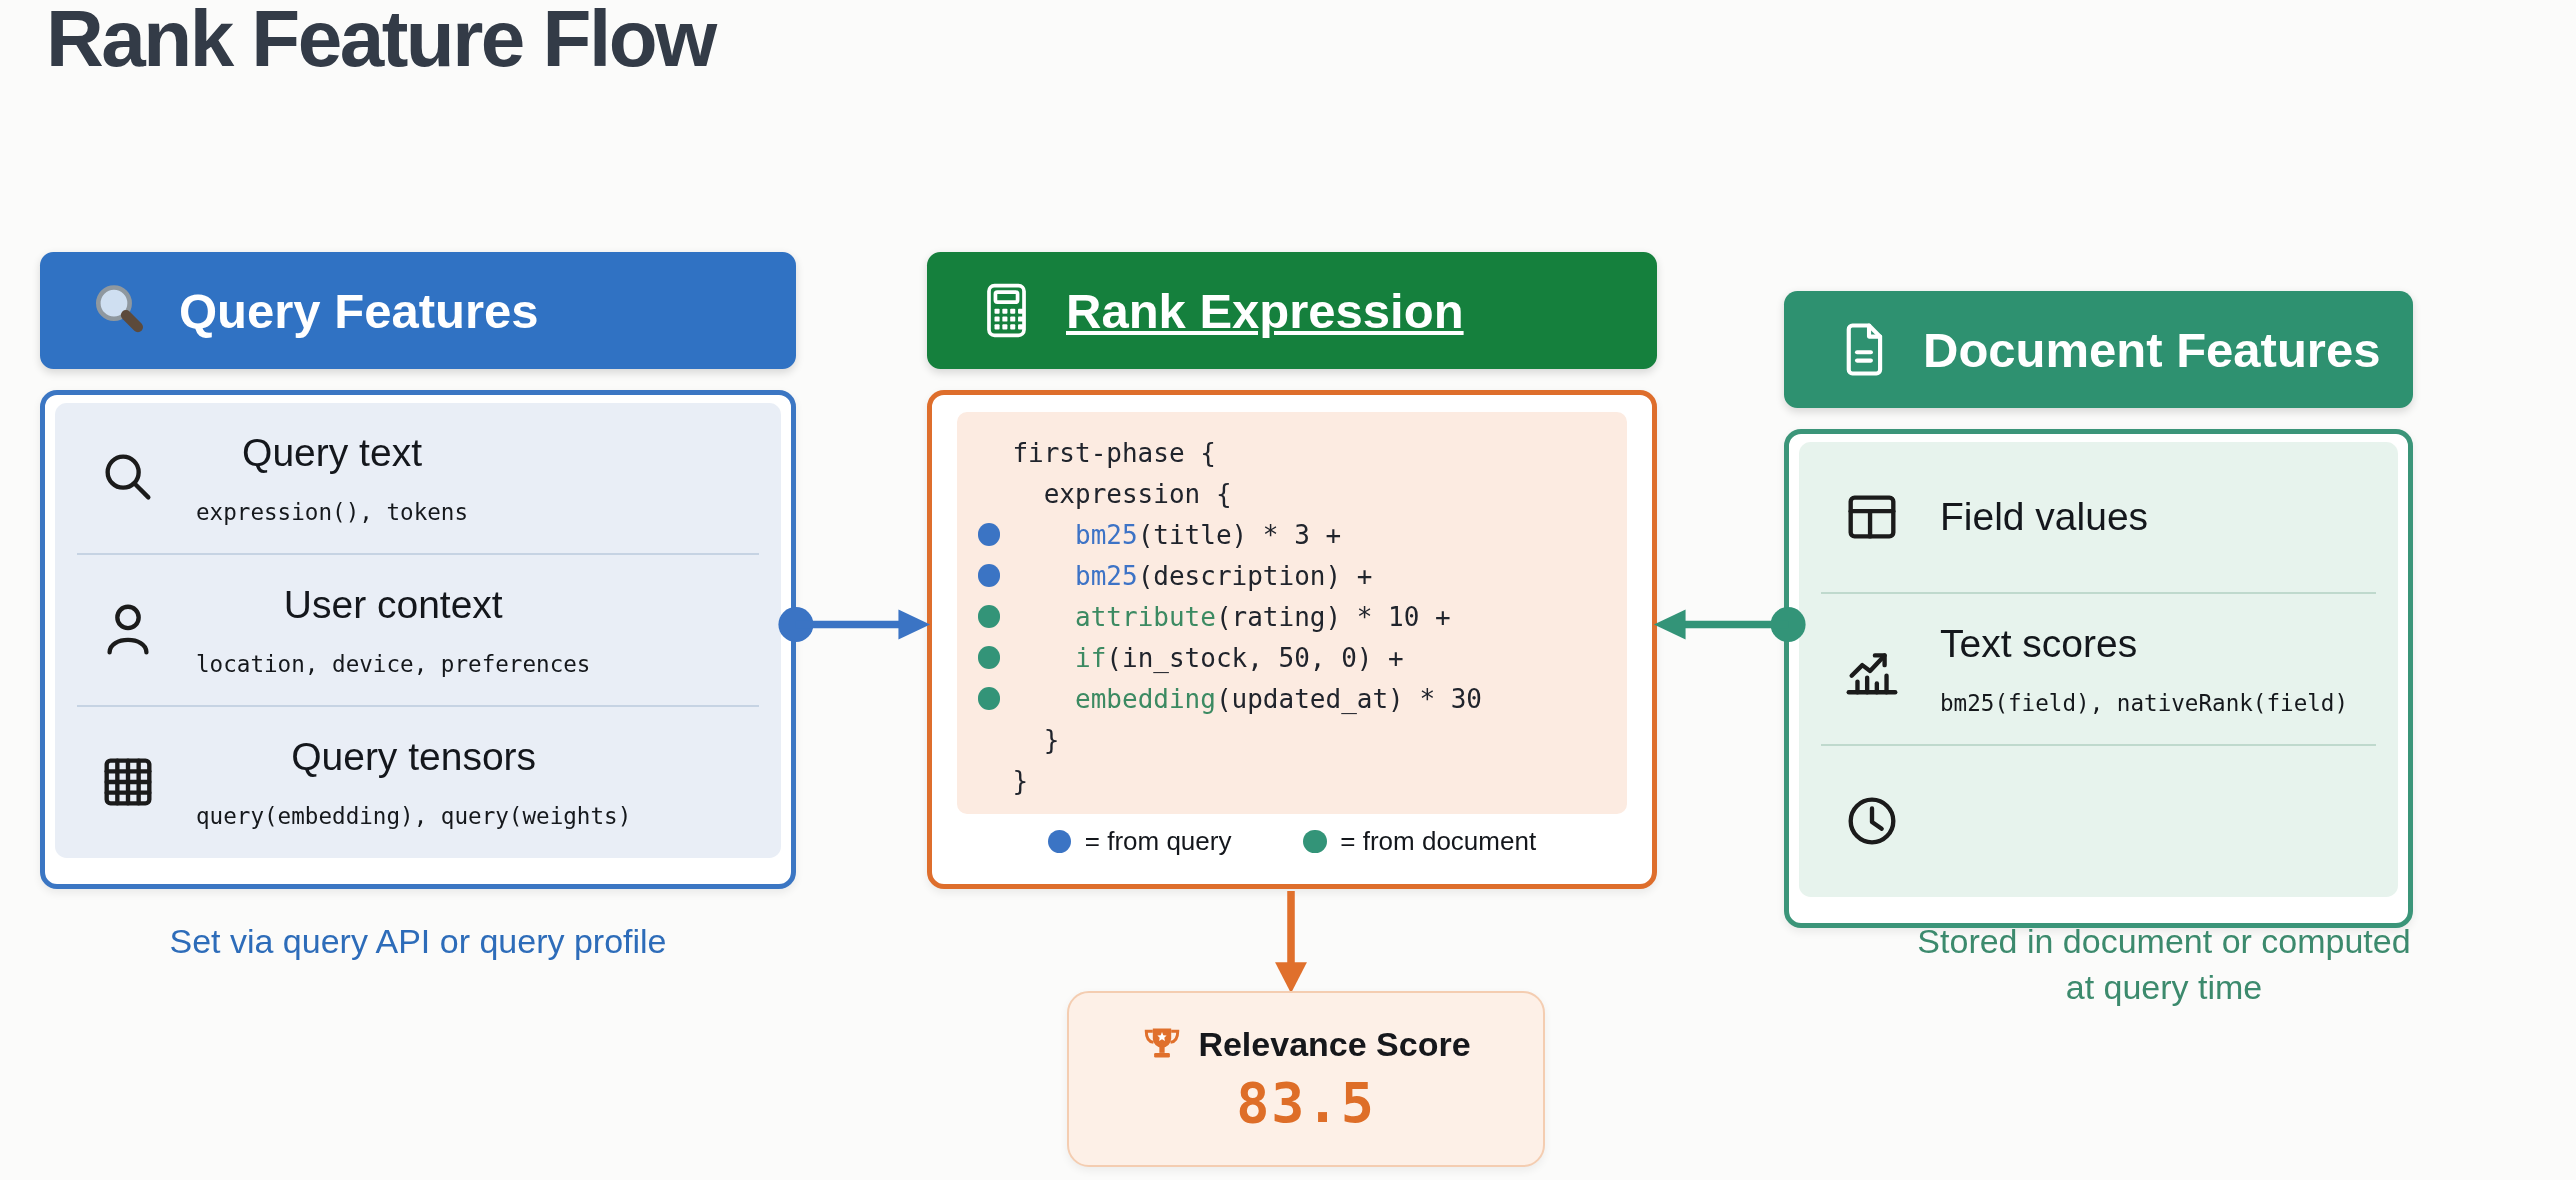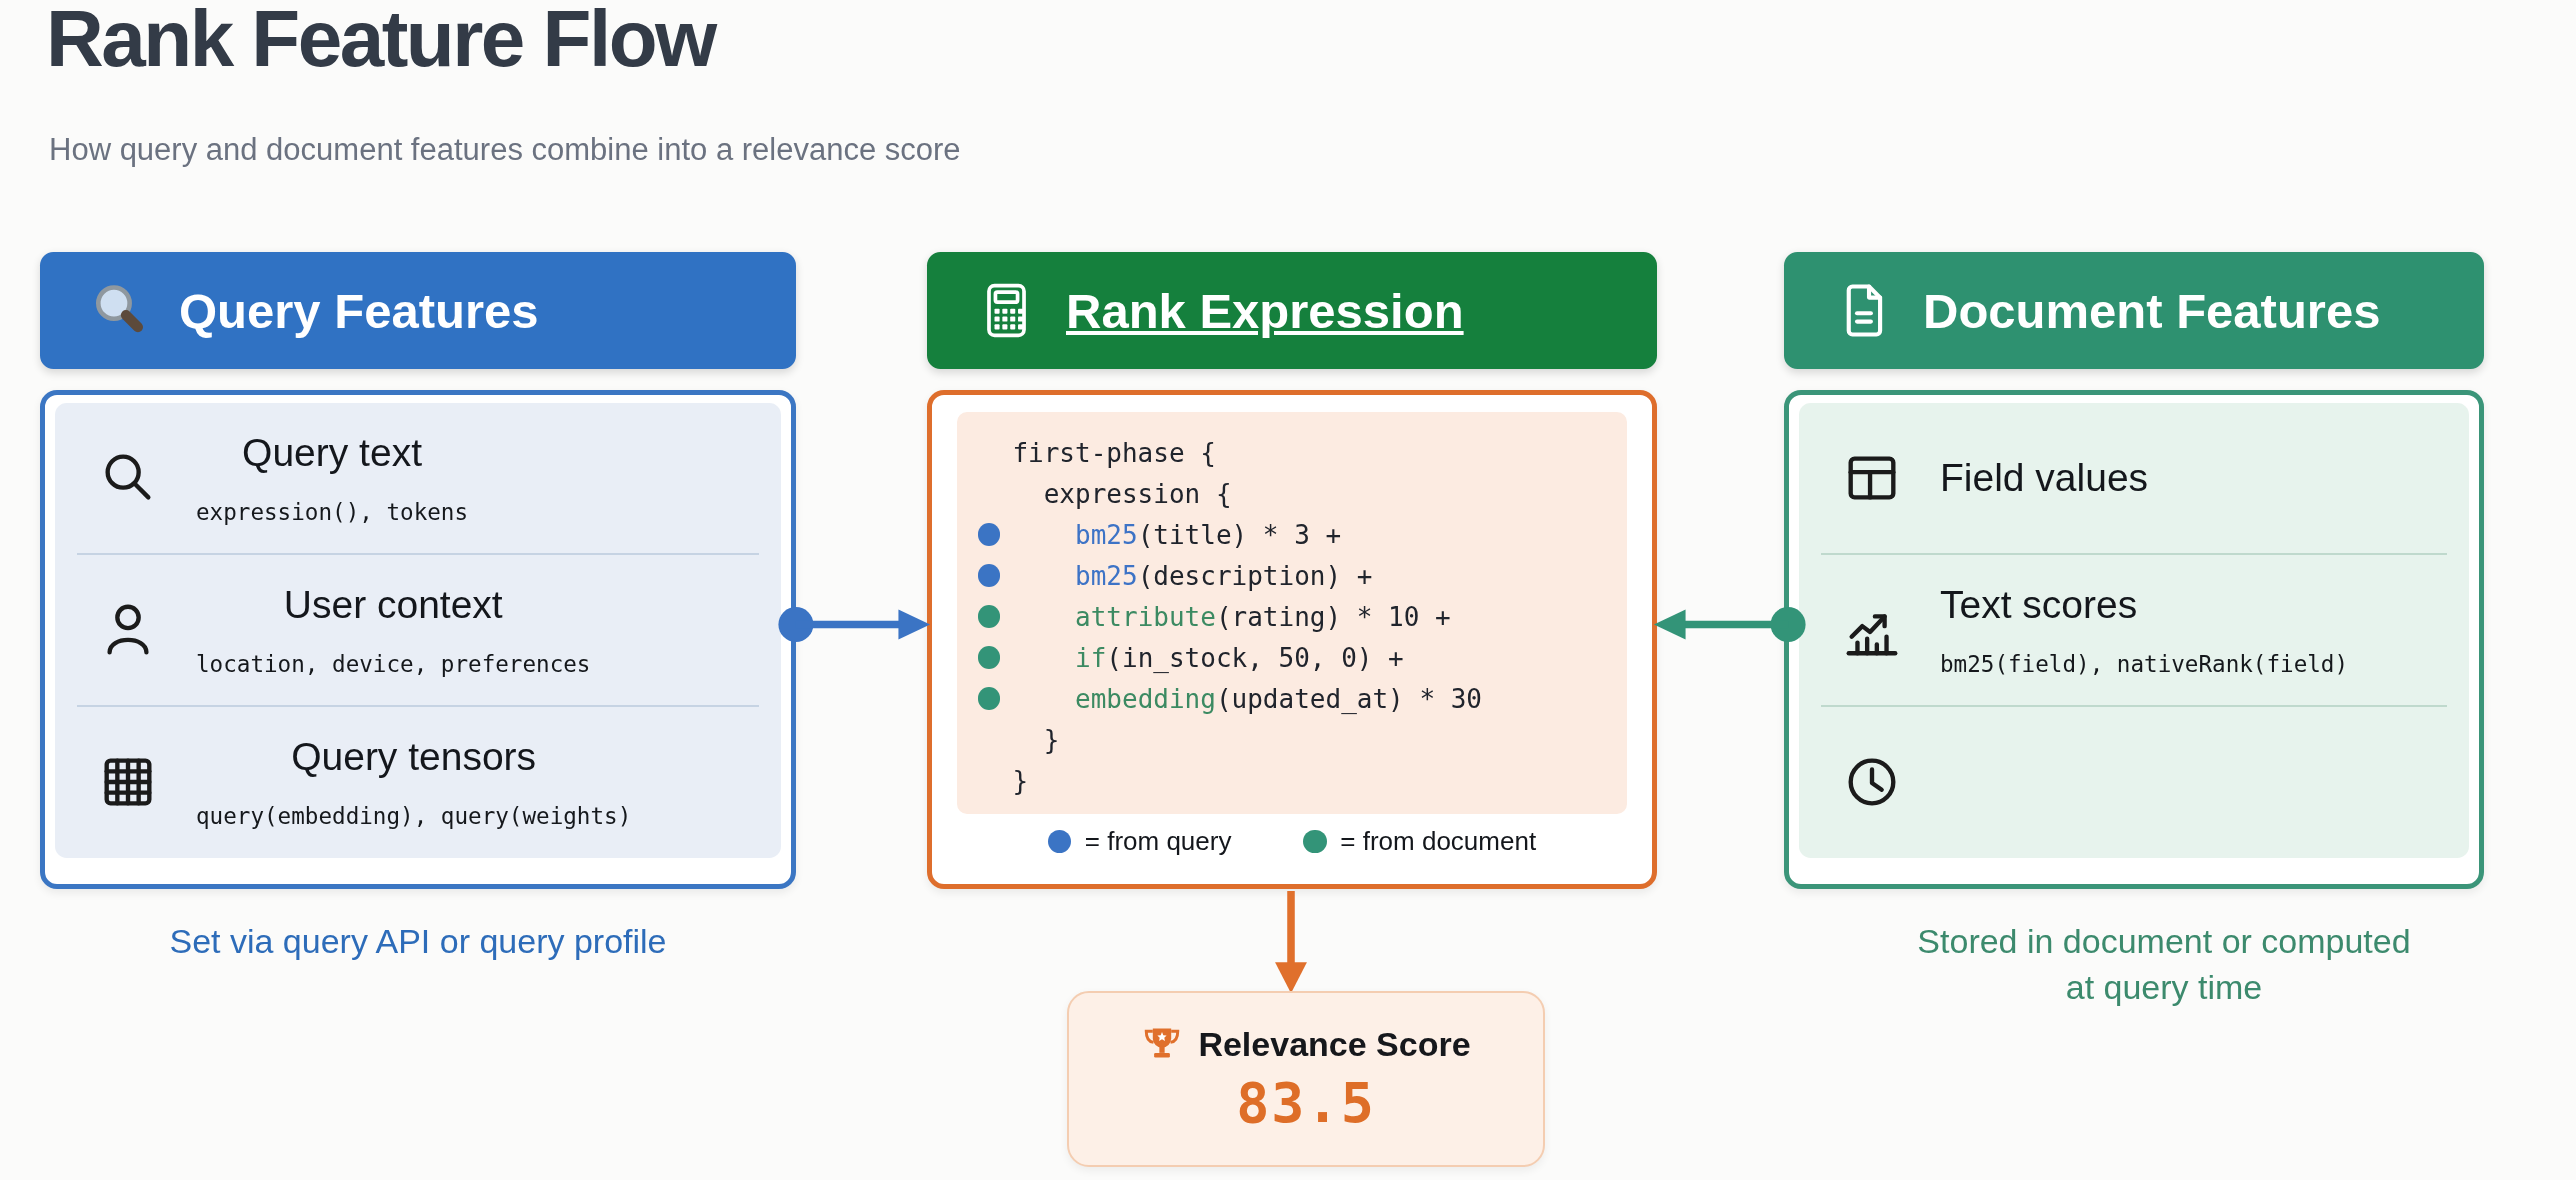--- a/index.html
+++ b/index.html
@@ -13,21 +13,21 @@
     font-size:80px; font-weight:bold; color:#333b47; letter-spacing:-2.5px;
   }
   .page-subtitle {
     position:absolute; left:49px; top:132px; margin:0;
     font-size:31px; color:#6b7280;
   }
   
   .col { position:absolute; top:252px; }
   .col-query { left:40px;  width:756px;text-align:center; }
   .col-rank  { left:927px; width:730px; }
-  .col-doc   { left:1784px; width:700px; }
+  .col-doc   { left:1784px; width:629px;margin-top:39px; }
 
   .hdr {
     height:117px; border-radius:13.4px; display:flex; align-items:center;
     padding-left:50px; gap:30px; box-sizing:border-box;
     color:#ffffff; font-size:49px; font-weight:bold;
     box-shadow:0 3.4px 8.4px rgba(0,0,0,.14);
   }
   .hdr-blue   { background:#3072c3; }
   .hdr-orange { background:#15803d;text-decoration:underline; }
   .hdr-green  { background:#2e9170; }
@@ -92,21 +92,20 @@
   .score-label-row svg { width:42px; height:42px; }
   .score-label { font-size:34px; font-weight:600; color:#16181c; }
   .score-value { font-family:"DejaVu Sans Mono", monospace; font-size:55px; font-weight:bold; color:#de6e28; letter-spacing:1.7px; }
 </style>
 </head>
 <body>
 
 <div class="canvas">
 
   <h1 class="page-title">Rank Feature Flow</h1>
-  <p class="page-subtitle">How query and document features combine into a relevance score</p>
 
   <div class="col col-query">
     <div class="hdr hdr-blue">
       <span class="hdr-icon">
         <svg viewBox="0 0 64 64">
           <circle cx="26" cy="24" r="17" fill="#cfdff1" stroke="#8f989f" stroke-width="5"></circle>
           <line x1="39" y1="37" x2="52" y2="50" stroke="#5c4a3b" stroke-width="11" stroke-linecap="round"></line>
         </svg>
       </span>
       <span>Query Features</span>

